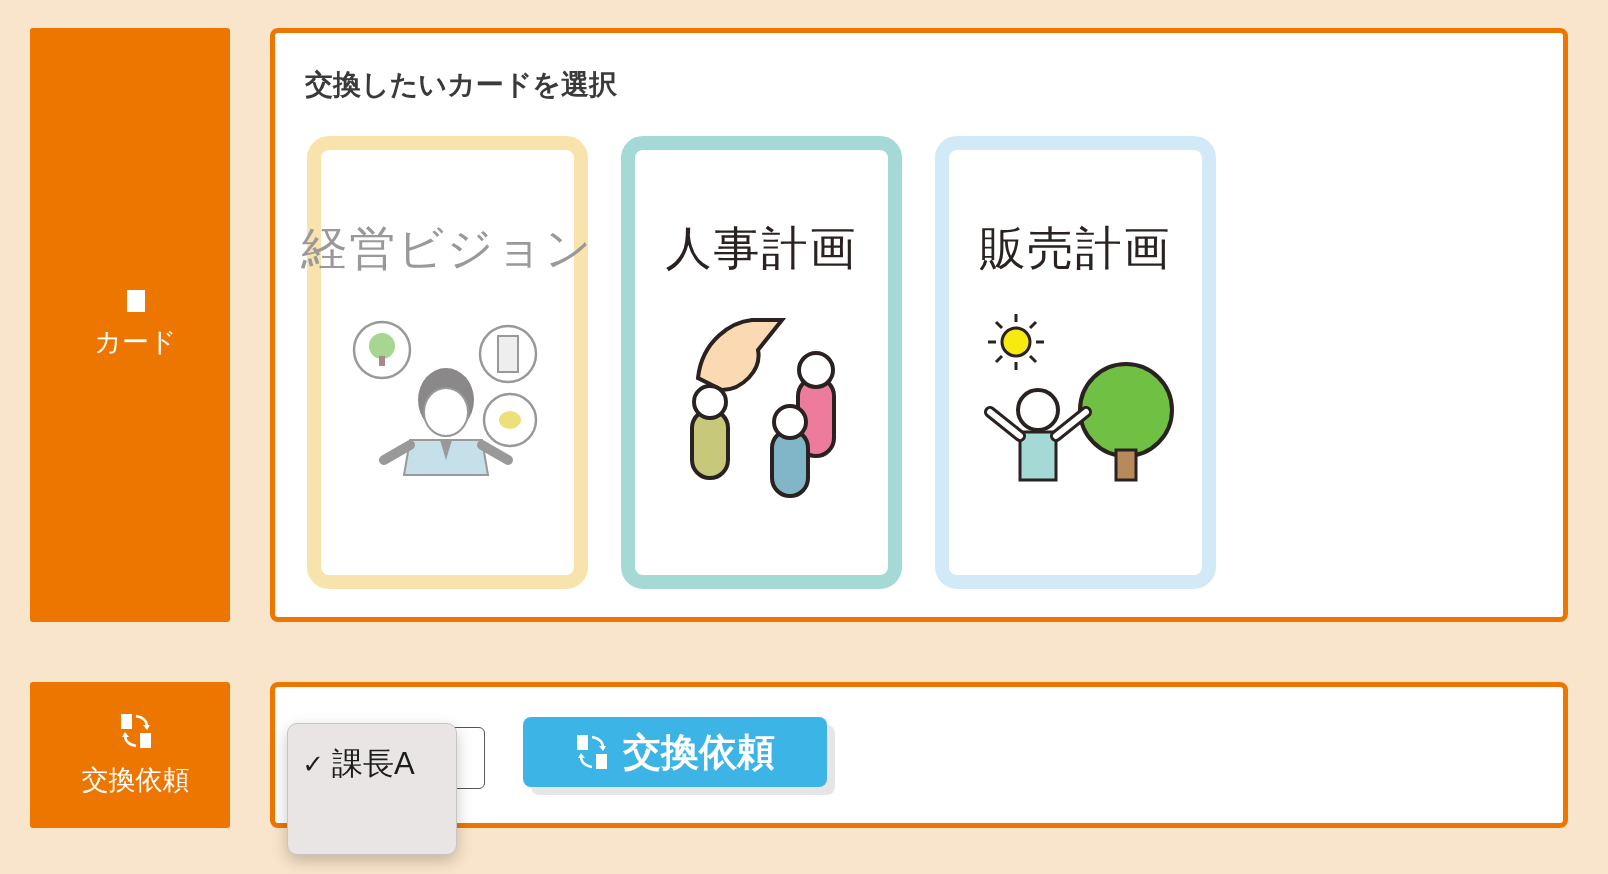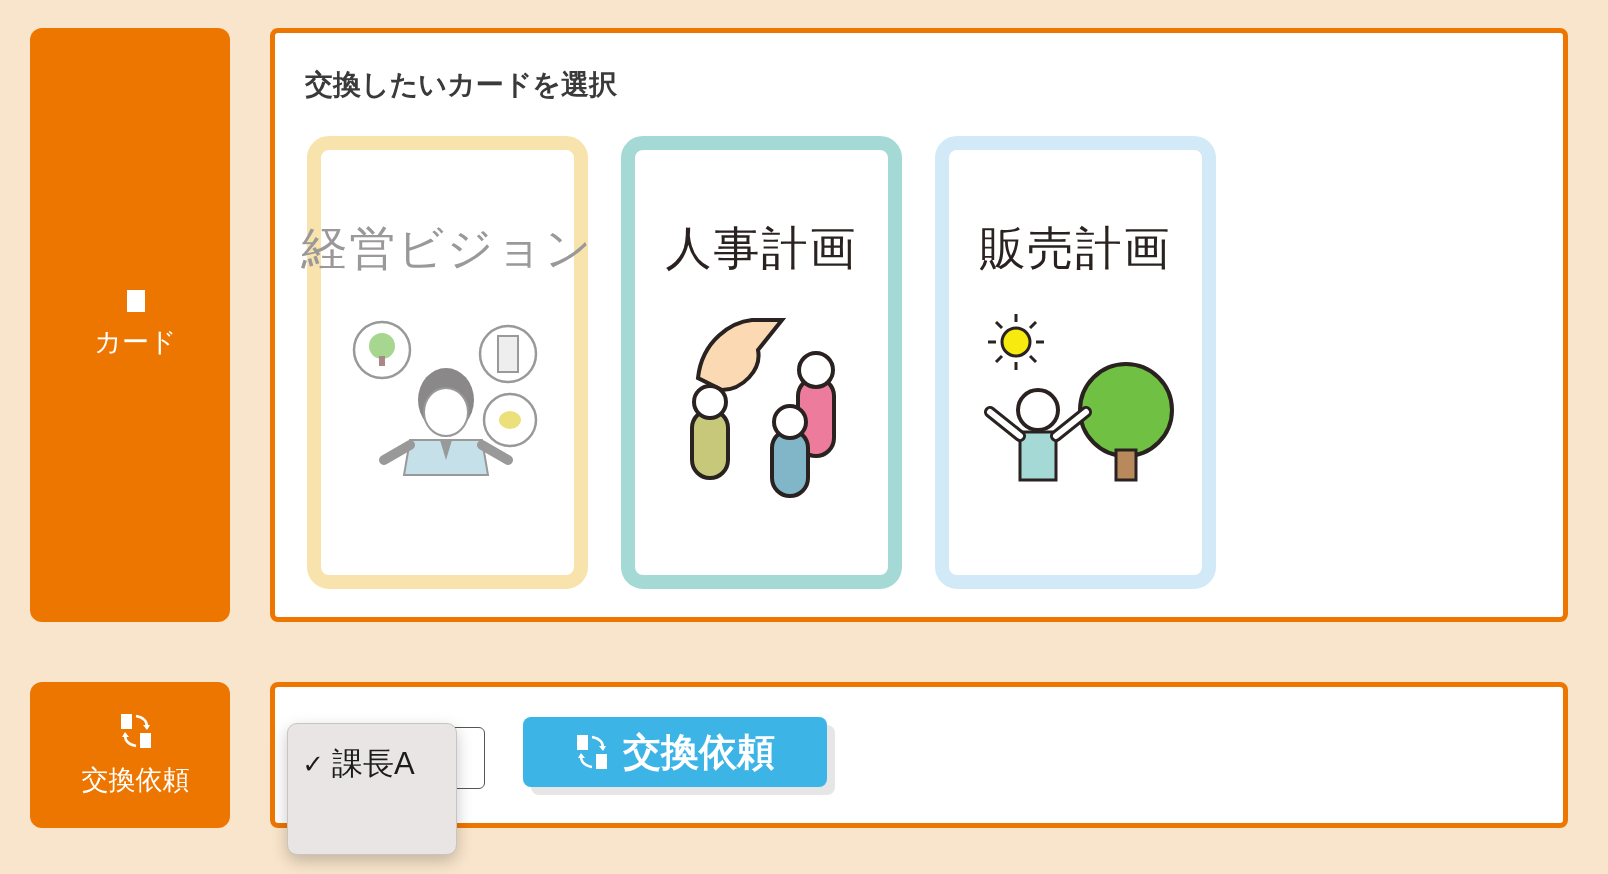--- a/index.html
+++ b/index.html
@@ -3,21 +3,21 @@
 <meta charset="utf-8">
 <style>
   * { box-sizing: border-box; margin: 0; padding: 0; }
   html, body {
     width: 1608px; height: 874px; overflow: hidden;
     background: #f9e5cb;
     font-family: "DejaVu Sans", "Liberation Sans", sans-serif;
   }
   .side-label {
     position: absolute; left: 30px; width: 200px;
-    background: #ed7601; border-radius: 12px;
+    background: #ed7601; border-radius: 3px;
     color: #fff; display: flex; flex-direction: column;
     align-items: center; justify-content: center;
     font-size: 27px;
     padding-left: 11px;
   }
   #label-cards { top: 28px; height: 594px; }
   #label-exchange { top: 682px; height: 146px; }
   .side-label .lbl-icon { margin-bottom: 12px; }
   .panel {
     position: absolute; left: 270px; width: 1298px;

